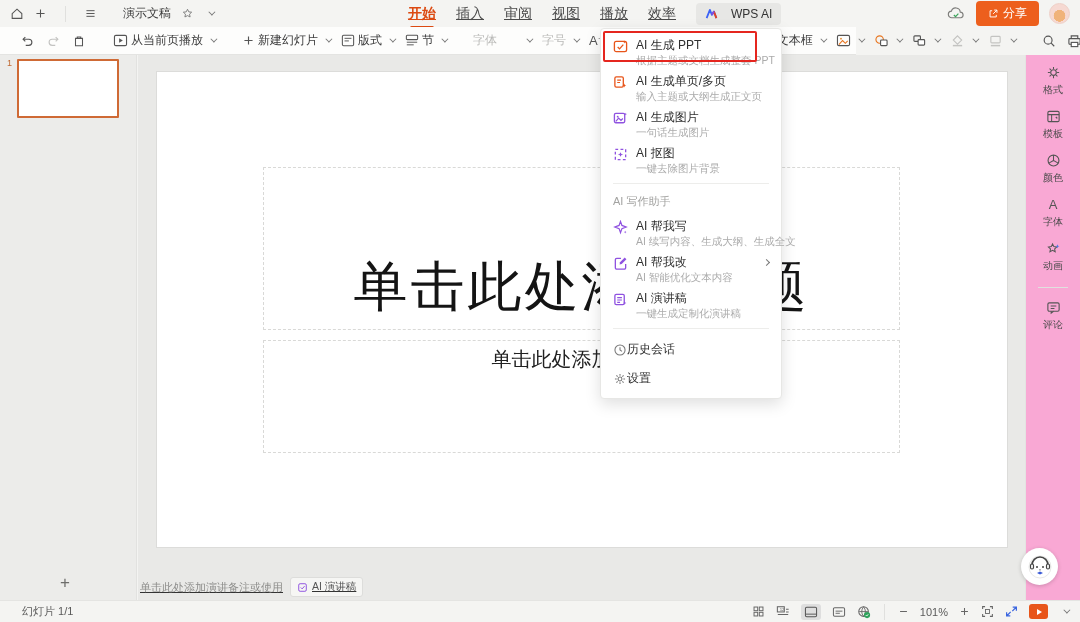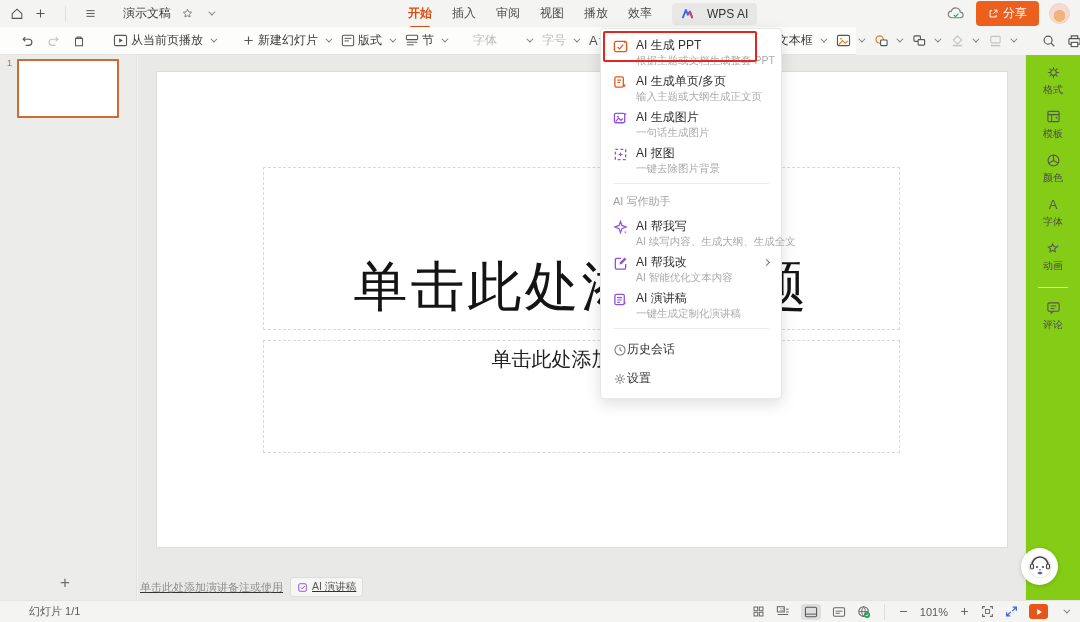--- a/index.html
+++ b/index.html
@@ -14,21 +14,21 @@
   .chev.sm { width:5px; height:5px; }
   .chev.right { transform:rotate(-45deg); }
   .vdiv { width:1px; height:16px; background:#e0e0de; margin:0 8px; }
   svg { display:block; }
 
   
   .titlebar { position:absolute; left:0; top:0; width:1080px; height:27px; background:#f4f4f2; display:flex; align-items:center; padding:0 10px; }
   .tb-left { display:flex; align-items:center; gap:10px; }
   .doc-title { font-size:12px; color:#3a3a3a; margin-left:16px; }
   .tabs { position:absolute; left:408px; top:0; height:27px; display:flex; align-items:center; gap:20px; }
-  .tab { font-size:12px; color:#4a4a4a; position:relative; cursor:default; white-space:nowrap; }
+  .tab { font-size:14px; color:#4a4a4a; position:relative; cursor:default; white-space:nowrap;text-decoration:underline; }
   .tab.active { color:#dc4a12; font-weight:bold; }
   .tab.active::after { content:""; position:absolute; left:2px; right:2px; bottom:-6px; height:2.5px; background:#dc4a12; border-radius:2px; }
   .wpsai-tab { display:flex; align-items:center; gap:13px; background:#e7e7e5; border-radius:4px; padding:4px 9px; font-size:12px; color:#333; }
   .tb-right { position:absolute; right:10px; top:0; height:27px; display:flex; align-items:center; gap:10px; }
   .share-btn { display:flex; align-items:center; gap:4px; background:#ed5f1d; color:#fff; font-size:12px; border-radius:4px; padding:4px 12px; border:none; }
   .avatar { width:21px; height:21px; border-radius:50%; background:radial-gradient(circle at 50% 62%, #f0b37a 0 38%, #f6d9d2 40%); border:1px solid #eecfc6; }
 
   
   .toolbar { position:absolute; left:0; top:27px; width:856px; height:28px; background:#fdfdfc; border-bottom:1px solid #e4e4e2; display:flex; align-items:center; padding:0 0 0 20px; }
   .tool { display:flex; align-items:center; gap:3px; color:#3c3c3c; font-size:12px; margin-right:11px; white-space:nowrap; }
@@ -53,29 +53,29 @@
   .ph-box { position:absolute; border:1px dashed #d9d9d7; }
   .title-box { left:106px; top:95px; width:637px; height:163px; display:flex; align-items:flex-end; justify-content:center; }
   .title-text { font-size:54px; color:#141414; letter-spacing:3px; line-height:1; padding-bottom:16px; white-space:nowrap; }
   .subtitle-box { left:106px; top:268px; width:637px; height:113px; display:flex; justify-content:center; }
   .subtitle-text { font-size:20px; color:#222; padding-top:5px; white-space:nowrap; }
   .notes-row { position:absolute; left:2px; top:522px; display:flex; align-items:center; gap:7px;text-decoration:underline; }
   .notes-hint { font-size:11px; color:#8c8c8a; }
   .ai-speech-badge { display:flex; align-items:center; gap:4px; background:#f6f6f4; border:1px solid #dddddb; border-radius:3px; padding:2px 6px; font-size:10.5px; color:#555; }
 
   
-  .right-panel { position:absolute; right:0; top:55px; width:55px; height:545px; background:#84cc16; border-left:1px solid #e4e4e2; display:flex; flex-direction:column; align-items:center; padding-top:10px; }
+  .right-panel { position:absolute; right:0; top:55px; width:55px; height:545px; background:#f9a8d4; border-left:1px solid #e4e4e2; display:flex; flex-direction:column; align-items:center; padding-top:10px; }
   .side-item { display:flex; flex-direction:column; align-items:center; gap:3px; margin-bottom:12px; color:#4a4a4a; }
   .side-item .lbl { font-size:10px; }
   .side-div { width:30px; height:1px; background:#e0e0de; margin:2px 0 12px; }
   .mascot { position:absolute; left:1021px; top:548px; width:37px; height:37px; border-radius:50%; background:#fff; box-shadow:0 1px 4px rgba(0,0,0,.18); display:flex; align-items:center; justify-content:center; z-index:20; }
 
   
   .statusbar { position:absolute; left:0; top:600px; width:1080px; height:22px; background:#f4f4f2; border-top:1px solid #e4e4e2; display:flex; align-items:center; font-size:11px; color:#5a5a5a; padding:0 12px; }
-  .sb-left { margin-left:17px;text-align:right; }
+  .sb-left { margin-left:10px;text-align:right; }
   .sb-right { margin-left:auto; display:flex; align-items:center; gap:11px; }
   .sb-ico { display:flex; align-items:center; justify-content:center; }
   .sb-ico.on { background:#dedede; border-radius:3px; padding:2px 3px; }
   .zoom-val { min-width:28px; text-align:center; }
   .play-sb { width:19px; height:15px; background:#e8551a; border-radius:3px; display:flex; align-items:center; justify-content:center; }
 
   
   .ai-menu { position:absolute; left:600px; top:28px; width:182px; background:#fff; border:1px solid #e7e7e5; border-radius:4px; box-shadow:0 5px 16px rgba(0,0,0,.13); z-index:100; padding:4px 0 5px; }
   .mi { display:flex; align-items:flex-start; padding:5px 12px 5px 12px; height:36px; }
   .mi-icon { width:15px; height:15px; margin:1px 8px 0 0; flex:none; }

